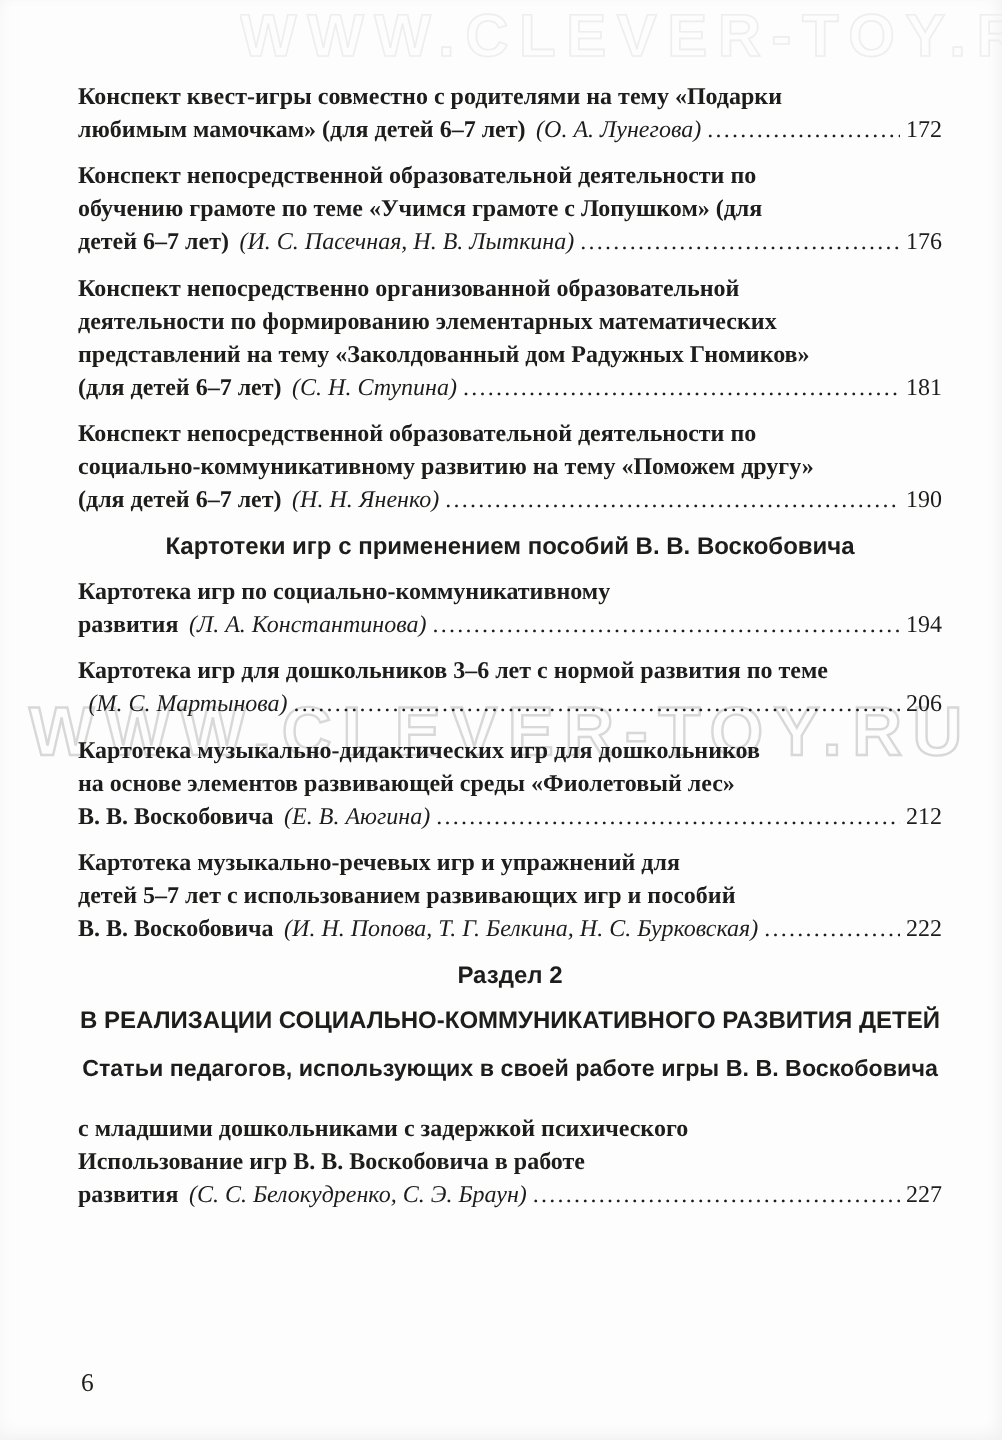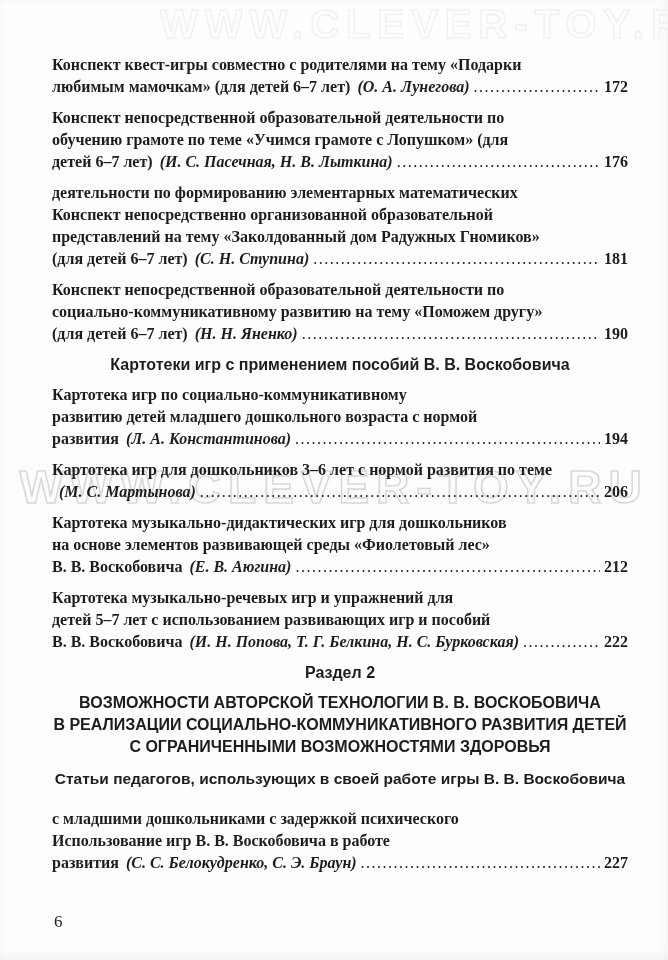--- a/index.html
+++ b/index.html
@@ -31,37 +31,37 @@
     margin-bottom:9px;
   }
   .entry .line{white-space:nowrap;}
   .last-line{
     display:flex;
     align-items:flex-start;
     white-space:nowrap;
   }
   .authors{
     font-style:italic;
-    font-weight:bold;
+    font-weight:normal;
     margin-left:7px;
     flex:0 0 auto;
   }
   .leader{
     flex:1 1 auto;
     overflow:hidden;
     font-weight:normal;
     letter-spacing:1.5px;
     margin-left:4px;
     min-width:8px;
   }
   .leader::after{
     content:"..........................................................................................................................................................................";
   }
   .pageno{
-    font-weight:bold;
+    font-weight:normal;
     margin-left:4px;
     flex:0 0 auto;
   }
   
   .h-center{
     text-align:center;
     font-family:"Liberation Sans","DejaVu Sans",sans-serif;
     font-weight:bold;
   }
   .section-heading{
@@ -145,22 +145,22 @@
       <div class="line">Конспект непосредственной образовательной деятельности по</div>
       <div class="line">обучению грамоте по теме «Учимся грамоте с Лопушком» (для</div>
       <div class="last-line">
         <span class="last-text">детей 6–7 лет)</span>
         <span class="authors">(И. С. Пасечная, Н. В. Лыткина)</span>
         <span class="leader"></span>
         <span class="pageno">176</span>
       </div>
     </div>
     <div class="entry">
+      <div class="line">Конспект непосредственно организованной образовательной</div>
       <div class="line">деятельности по формированию элементарных математических</div>
-      <div class="line">Конспект непосредственно организованной образовательной</div>
       <div class="line">представлений на тему «Заколдованный дом Радужных Гномиков»</div>
       <div class="last-line">
         <span class="last-text">(для детей 6–7 лет)</span>
         <span class="authors">(С. Н. Ступина)</span>
         <span class="leader"></span>
         <span class="pageno">181</span>
       </div>
     </div>
     <div class="entry">
       <div class="line">Конспект непосредственной образовательной деятельности по</div>
@@ -168,21 +168,20 @@
       <div class="last-line">
         <span class="last-text">(для детей 6–7 лет)</span>
         <span class="authors">(Н. Н. Яненко)</span>
         <span class="leader"></span>
         <span class="pageno">190</span>
       </div>
     </div>
     <div class="section-heading h-center">Картотеки игр с применением пособий В. В. Воскобовича</div>
     <div class="entry">
       <div class="line">Картотека игр по социально-коммуникативному</div>
-      <div class="line">развитию детей младшего дошкольного возраста с нормой</div>
       <div class="last-line">
         <span class="last-text">развития</span>
         <span class="authors">(Л. А. Константинова)</span>
         <span class="leader"></span>
         <span class="pageno">194</span>
       </div>
     </div>
     <div class="entry">
       <div class="line">Картотека игр для дошкольников 3–6 лет с нормой развития по теме</div>
       <div class="last-line">
@@ -206,23 +205,21 @@
       <div class="line">детей 5–7 лет с использованием развивающих игр и пособий</div>
       <div class="last-line">
         <span class="last-text">В. В. Воскобовича</span>
         <span class="authors">(И. Н. Попова, Т. Г. Белкина, Н. С. Бурковская)</span>
         <span class="leader"></span>
         <span class="pageno">222</span>
       </div>
     </div>
     <div class="section-label h-center">Раздел 2</div>
     <div class="section-title h-center">
-      <div class="line">ВОЗМОЖНОСТИ АВТОРСКОЙ ТЕХНОЛОГИИ В. В. ВОСКОБОВИЧА</div>
       <div class="line">В РЕАЛИЗАЦИИ СОЦИАЛЬНО-КОММУНИКАТИВНОГО РАЗВИТИЯ ДЕТЕЙ</div>
-      <div class="line">С ОГРАНИЧЕННЫМИ ВОЗМОЖНОСТЯМИ ЗДОРОВЬЯ</div>
     </div>
     <div class="section-subtitle h-center">Статьи педагогов, использующих в своей работе игры В. В. Воскобовича</div>
     <div class="entry">
       <div class="line">с младшими дошкольниками с задержкой психического</div>
       <div class="line">Использование игр В. В. Воскобовича в работе</div>
       <div class="last-line">
         <span class="last-text">развития</span>
         <span class="authors">(С. С. Белокудренко, С. Э. Браун)</span>
         <span class="leader"></span>
         <span class="pageno">227</span>

